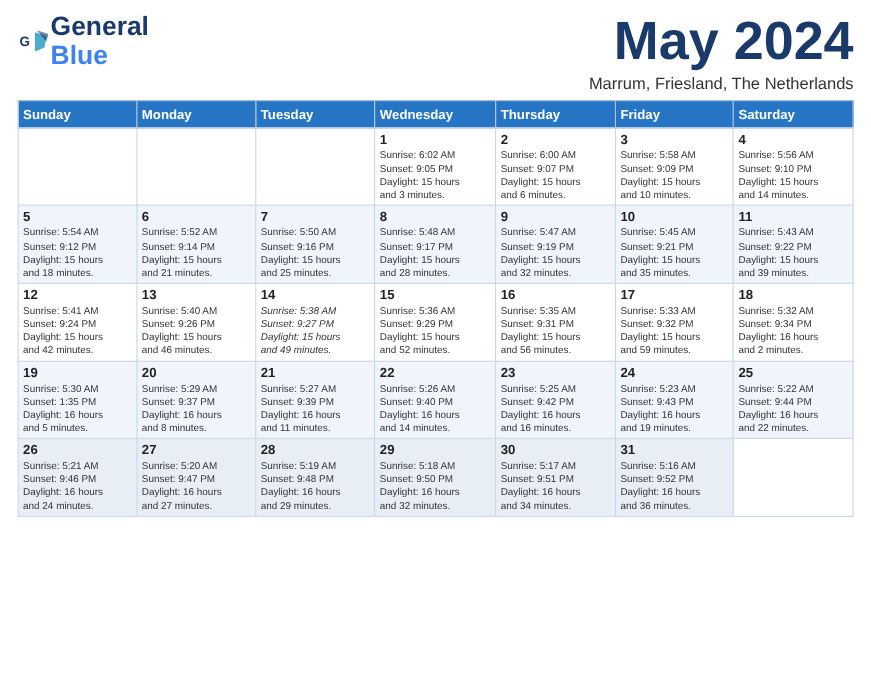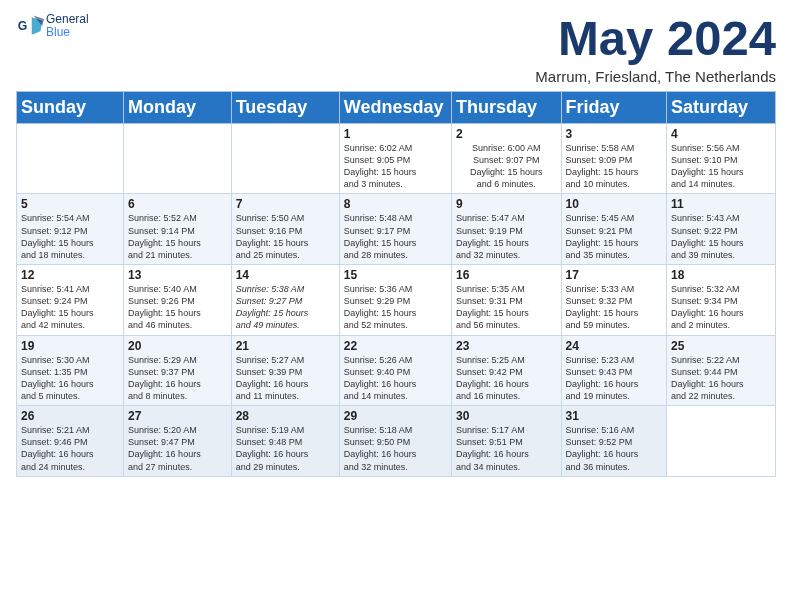--- a/index.html
+++ b/index.html
@@ -1,28 +1,28 @@
 <!DOCTYPE html>
 <html><head>
   <meta charset="utf-8">
   <style>
     * { margin: 0; padding: 0; box-sizing: border-box; }
     body { width: 792px; height: 612px; font-family: Arial, sans-serif; background: #fff; overflow: hidden; }
 
     .header { display: flex; align-items: flex-start; justify-content: space-between; padding: 12px 16px 6px 16px; }
     .logo { display: flex; align-items: center; }
-    .logo-text { font-size: 12px; font-weight: normal; color: #1a3a6b; line-height: 1.1; }
+    .logo-text { font-size: 24px; font-weight: bold; color: #1a3a6b; line-height: 1.1; }
     .logo-icon { width: 28px; height: 28px; margin-right: 2px; }
 
     .title-area { text-align: right; }
     .month-title { font-size: 49px; font-weight: bold; color: #1a3a6b; line-height: 1.1; }
     .location { font-size: 15px; color: #333; margin-top: 2px; }
 
     .calendar { width: 100%; border-collapse: collapse; margin: 0 8px; width: calc(100% - 16px); margin-left: 8px; }
-    .calendar th { background: #2575c4; color: #fff; font-size: 18px; font-weight: bold; padding: 5px 4px; border: 1px solid #b0c4de; text-align: left; }
+    .calendar th { background: #2575c4; color: #fff; font-size: 12px; font-weight: bold; padding: 5px 4px; border: 1px solid #b0c4de; text-align: left; }
     .calendar td { border: 1px solid #c8d8e8; vertical-align: top; padding: 3px 4px; font-size: 9.5px; color: #333; width: 113px; background: #fff; }
     .calendar tr:nth-child(even) td { background: #f0f5fb; }
     .day-num { font-size: 12px; font-weight: bold; color: #222; display: block; margin-bottom: 1px; }
     .day-info { font-size: 9px; color: #333; line-height: 1.35; }
     .empty-cell { background: #fff !important; }
     .calendar-wrapper { padding: 0 8px; }
     .last-row td { background: #e8eef6; }
   </style>
 </head>
 <body>
@@ -66,21 +66,21 @@
           <td class="empty-cell"></td>
           <td>
             <span class="day-num">1</span>
             <div class="day-info" style="white-space: pre-line;">Sunrise: 6:02 AM
 Sunset: 9:05 PM
 Daylight: 15 hours
 and 3 minutes.</div>
           </td>
           <td>
             <span class="day-num">2</span>
-            <div class="day-info" style="white-space: pre-line; text-align: center;">Sunrise: 6:00 AM
+            <div class="day-info" style="white-space: pre-line;">Sunrise: 6:00 AM
 Sunset: 9:07 PM
 Daylight: 15 hours
 and 6 minutes.</div>
           </td>
           <td>
             <span class="day-num">3</span>
             <div class="day-info" style="white-space: pre-line;">Sunrise: 5:58 AM
 Sunset: 9:09 PM
 Daylight: 15 hours
 and 10 minutes.</div>

